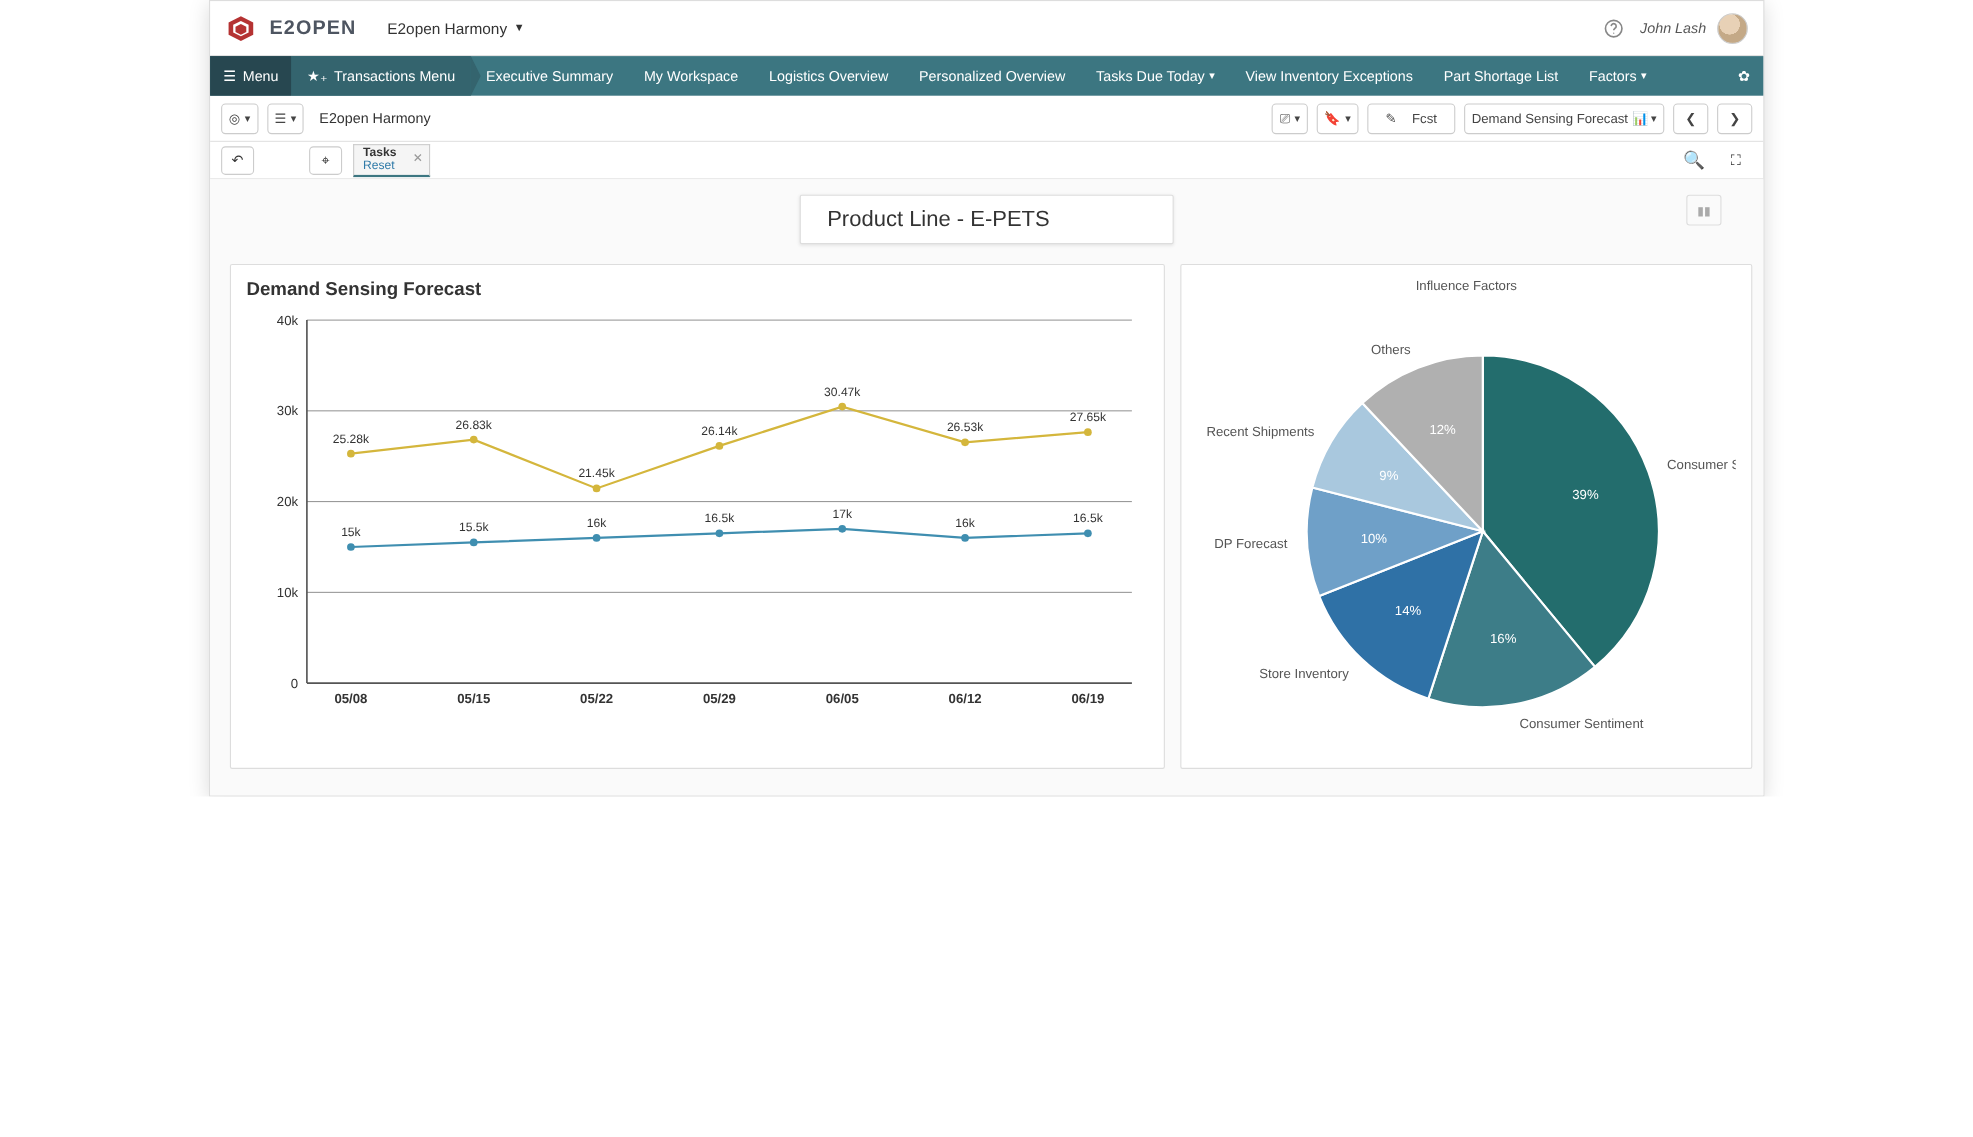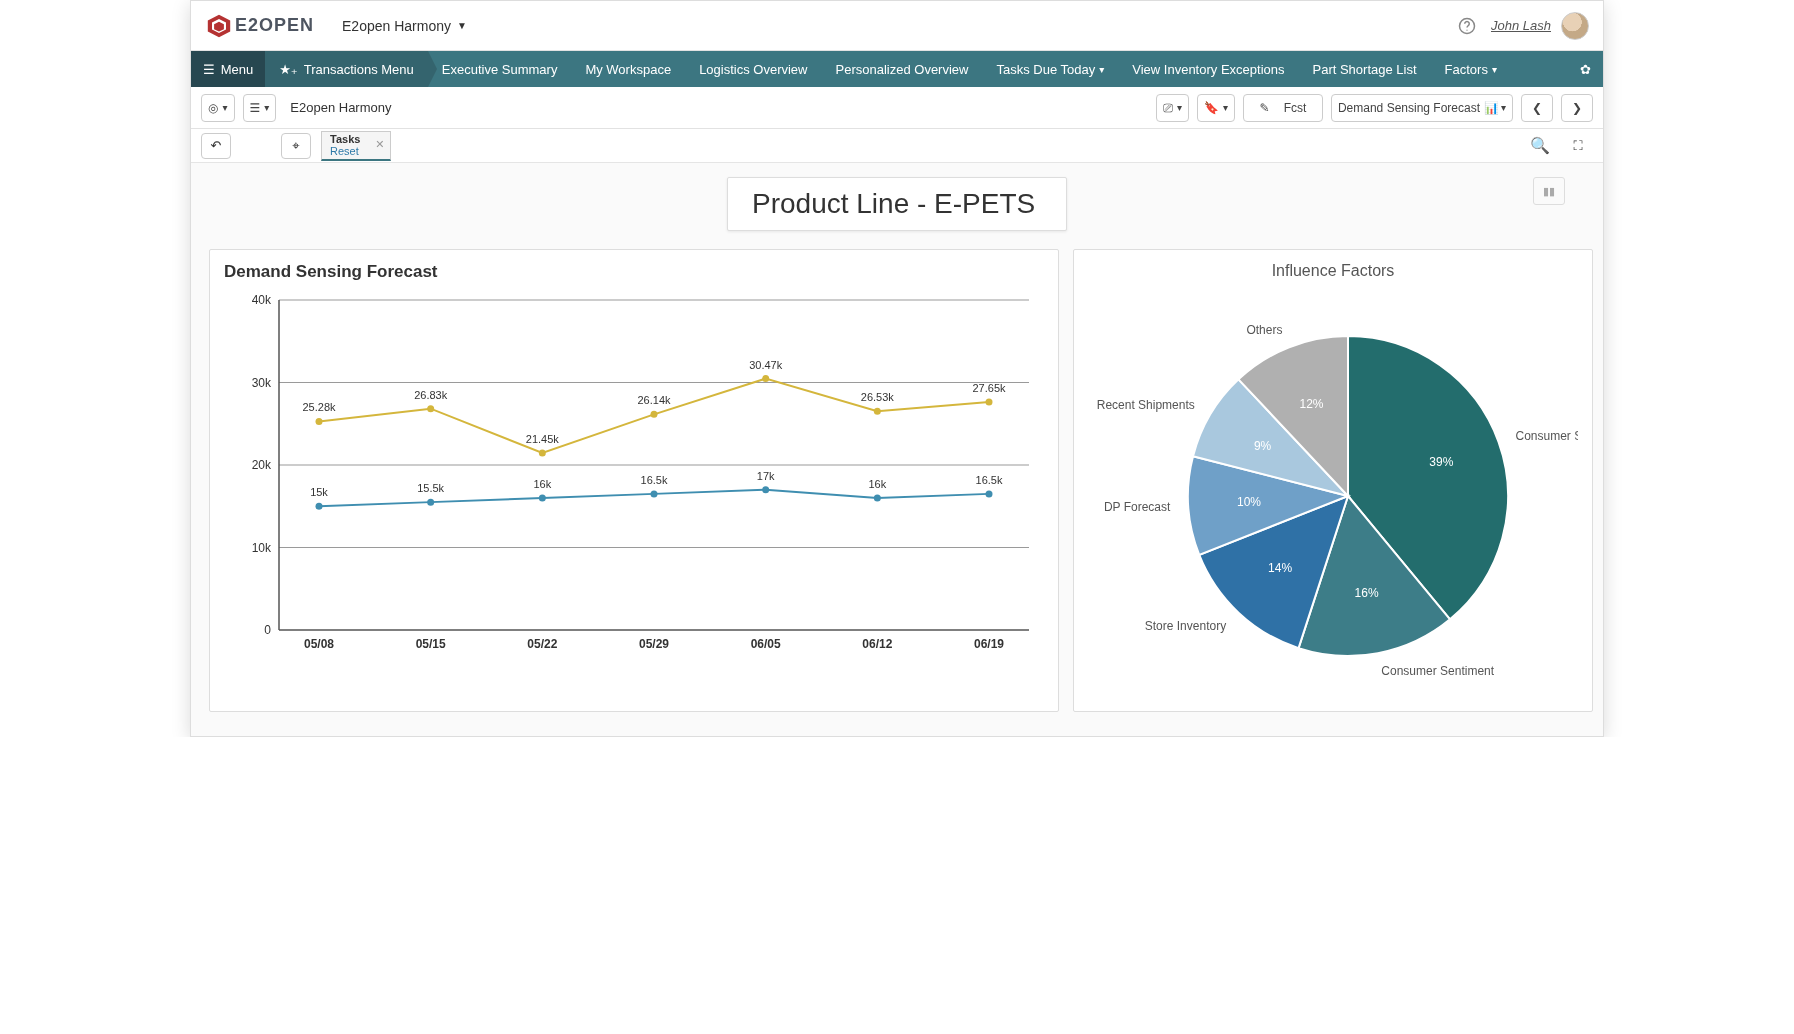--- a/index.html
+++ b/index.html
@@ -1,26 +1,26 @@
 <!DOCTYPE html>
 <html><head>
 <meta charset="utf-8">
 <style>
   * { box-sizing: border-box; margin: 0; padding: 0; }
   body { font-family: "Segoe UI", Arial, sans-serif; font-size: 13px; color: #333; background:#fff; }
   .app { width: 1414px; margin: 0 auto; border: 1px solid #ddd; box-shadow: 0 4px 18px rgba(0,0,0,.15); }
   
   .topbar { height: 50px; display:flex; align-items:center; padding: 0 14px; border-bottom:1px solid #e2e2e2; }
-  .logo { display:flex; align-items:center; gap:2px; }
+  .logo { display:flex; align-items:center; gap:12px; }
   .logo-mark { width:28px; height:28px; }
   .logo-text { font-weight:700; font-size:18px; letter-spacing:1px; color:#4e5561; }
   .app-title { margin-left: 28px; font-size:14px; color:#333; display:flex; align-items:center; gap:6px; }
   .spacer { flex:1; }
   .topbar .icon-btn { width:28px; height:28px; border-radius:50%; display:flex; align-items:center; justify-content:center; color:#777; cursor:pointer; }
-  .user-name { font-style:italic; color:#555; margin: 0 10px; text-decoration: underline; }
+  .user-name { font-style:italic; color:#555; margin: 0 10px; }
   .avatar { width:28px; height:28px; border-radius:50%; background: radial-gradient(circle at 40% 35%, #e8d1b6 0 40%, #c4a987 41% 100%); border:1px solid #ccc; }
   
   .navbar { background:#3c7681; color:#fff; height:36px; display:flex; align-items:stretch; font-size:13px; }
   .nav-menu-btn { background:#274750; display:flex; align-items:center; padding:0 12px; gap:6px; cursor:pointer; }
   .nav-pill { display:flex; align-items:center; padding:0 14px; gap:6px; cursor:pointer; position:relative; background:#4a8591; }
   .nav-pill.star { background:#34646e; }
   .nav-pill::after { content:""; position:absolute; right:-9px; top:0; width:0; height:0; border-top:18px solid transparent; border-bottom:18px solid transparent; border-left:9px solid #4a8591; z-index:1; }
   .nav-pill.star::after { border-left-color:#34646e; }
   .nav-item { display:flex; align-items:center; padding:0 14px; cursor:pointer; gap:4px; }
   .nav-gear { margin-left:auto; display:flex; align-items:center; padding:0 12px; cursor:pointer; }
@@ -30,31 +30,31 @@
   .tb-label { font-size:13px; color:#333; padding:0 6px; }
   .tb-wide { min-width:180px; justify-content:flex-start; }
   
   .planstrip { height:34px; display:flex; align-items:center; border-bottom:1px solid #e5e5e5; padding:0 10px; gap:10px; }
   .plan-tab { display:flex; flex-direction:column; justify-content:center; height:30px; border:1px solid #ccc; border-bottom:2px solid #3c7681; background:#f5f5f5; padding:2px 30px 2px 8px; position:relative; font-size:11px; line-height:1.1; }
   .plan-tab .close { position:absolute; right:6px; top:6px; color:#999; cursor:pointer; }
   .planstrip .ps-btn { border:1px solid #ccc; border-radius:4px; height:26px; width:30px; display:flex; align-items:center; justify-content:center; cursor:pointer; }
   .planstrip .right { margin-left:auto; display:flex; gap:8px; }
   
   .content { padding: 14px 18px 24px 18px; background:#fafafa; }
-  .header-card { background:#fff; border:1px solid #ddd; border-radius:2px; box-shadow:0 1px 3px rgba(0,0,0,.08); padding:10px 24px; width:340px; margin:0 auto 18px auto; font-size:28px; }
+  .header-card { background:#fff; border:1px solid #ddd; border-radius:2px; box-shadow:0 1px 3px rgba(0,0,0,.08); padding:10px 24px; width:340px; margin:0 auto 18px auto; font-size:20px; }
   .panels { display:flex; gap:14px; }
   .panel { background:#fff; border:1px solid #ddd; border-radius:2px; padding:12px 14px; }
   .panel.line { flex: 0 0 850px; }
   .panel.pie { flex:1; }
   .panel-title { font-size:17px; font-weight:600; margin-bottom:8px; }
   .chart-area { position:relative; }
   .legend { display:flex; gap:24px; padding:8px 0 0 50px; font-size:12px; color:#555; }
   .legend .item { display:flex; align-items:center; gap:6px; }
   .legend .dot { width:10px; height:10px; border-radius:50%; }
-  .pie-title { text-align:center; font-size:16px; color:#555; margin-bottom:6px; }
+  .pie-title { text-align:center; font-size:12px; color:#555; margin-bottom:6px; }
   svg text { font-family: inherit; }
   .chev { font-size:10px; }
   .pause-box { position:absolute; right:20px; top:0; width:32px; height:28px; border:1px solid #ddd; border-radius:3px; display:flex; align-items:center; justify-content:center; color:#aaa; font-size:11px; cursor:pointer; }
   .content-wrap { position:relative; }
 </style>
 </head>
 <body>
 
 <div class="app">
 

